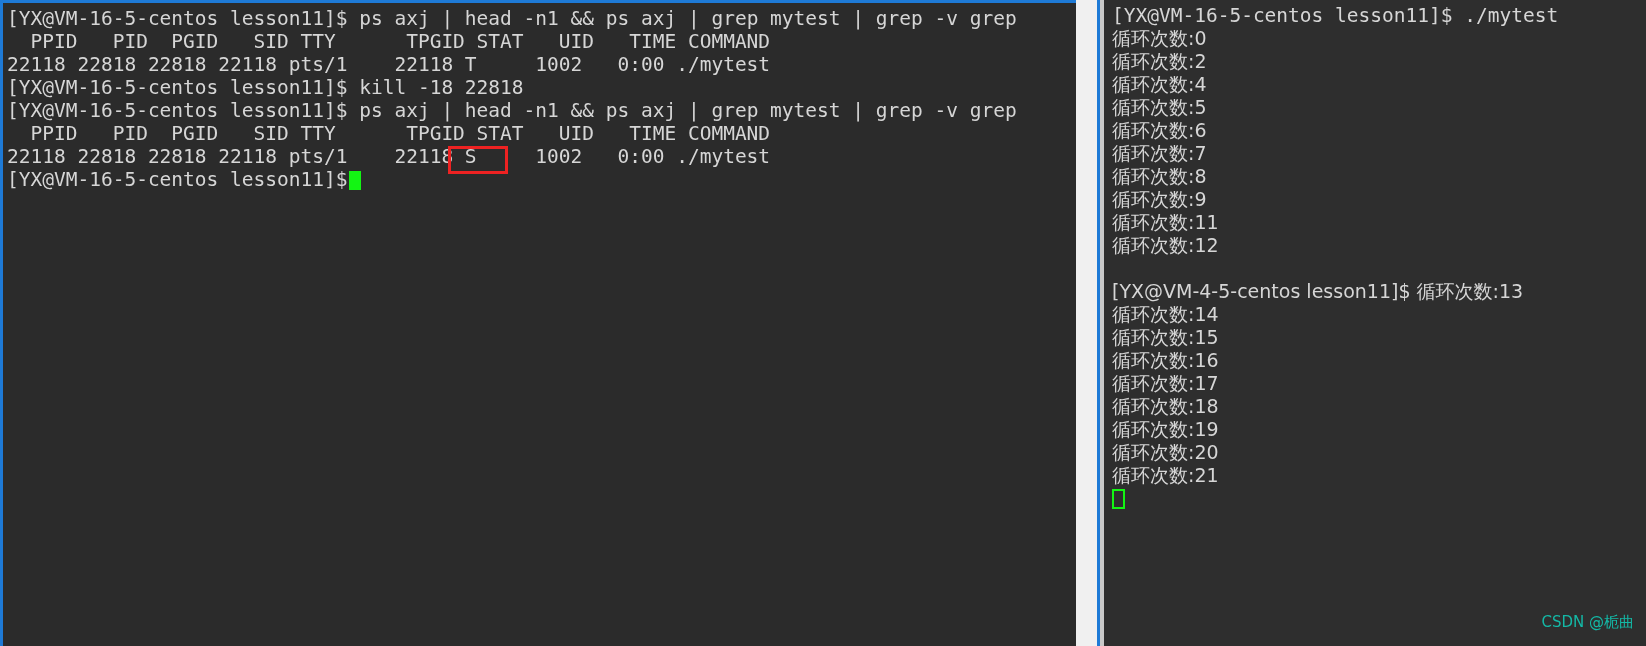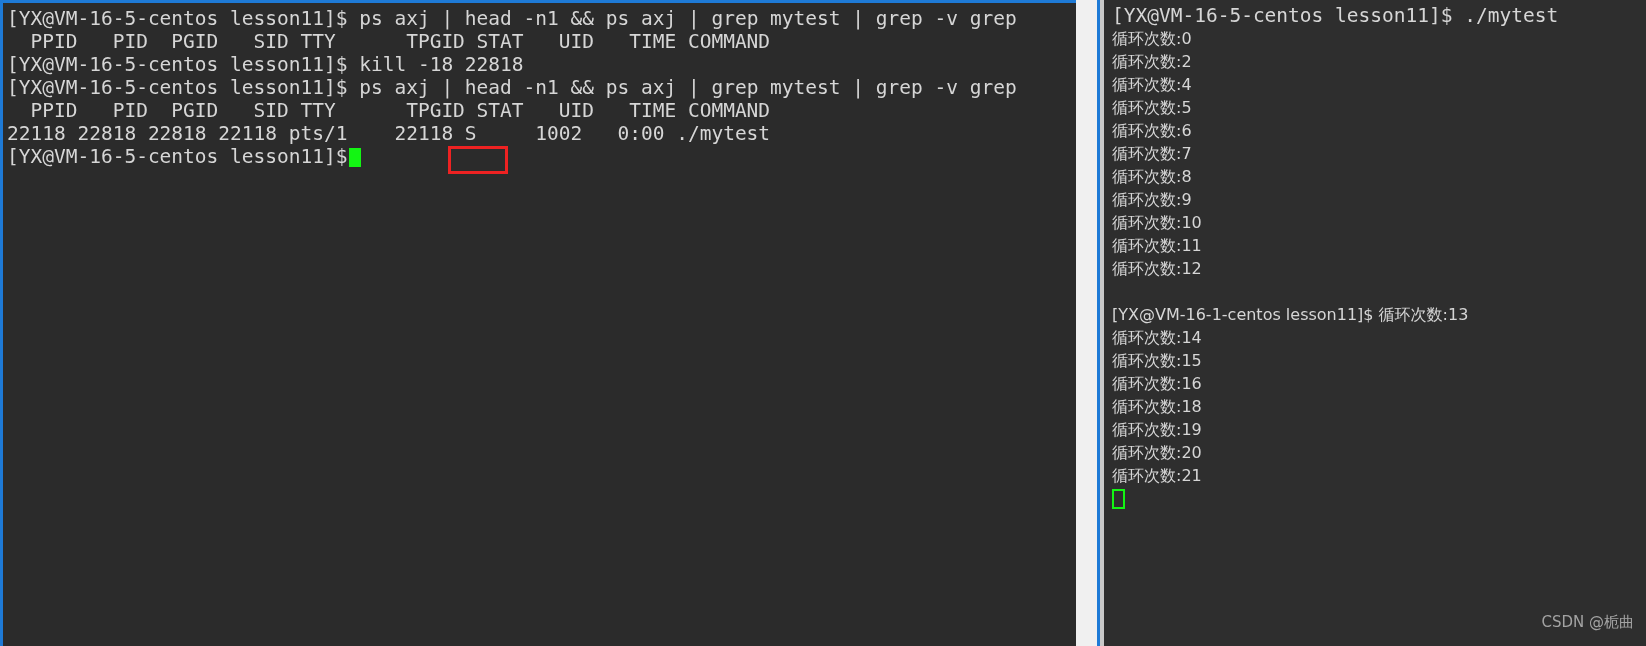--- a/index.html
+++ b/index.html
@@ -19,46 +19,47 @@
   .divider-gap{position:absolute;left:1100px;top:0;width:4px;height:646px;background:#c9c9c9;}
 
   
   .right-pane{position:absolute;left:1104px;top:0;width:542px;height:646px;
               background:#2e2e2e;overflow:hidden;}
   .right-inner{padding:4px 8px 0 8px;}
 
   
   .line{height:23px;line-height:23px;font-size:19.5px;white-space:pre;
         color:#d6d6d6;letter-spacing:0px;}
-  .line.cjk{font-family:"DejaVu Sans","Liberation Sans",sans-serif;font-size:16px;}
+  .line.cjk{font-family:"DejaVu Sans","Liberation Sans",sans-serif;font-size:19px;}
   .line.blank{color:transparent;}
 
   .cursor-solid{display:inline-block;width:12px;height:19px;background:#13f513;
                 vertical-align:-4px;margin-left:2px;}
   .cursor-hollow{display:inline-block;width:13px;height:20px;
                  border:2px solid #13f513;box-sizing:border-box;vertical-align:-4px;}
 
   .redbox{position:absolute;left:445px;top:143px;width:60px;height:28px;
           border:3px solid #ee2222;box-sizing:border-box;pointer-events:none;}
 
-  .watermark{position:absolute;right:12px;bottom:14px;font-size:15px;color:#a3a3a3;
+  .watermark{position:absolute;right:12px;bottom:14px;font-size:15px;color:#14b8a6;
              font-family:"DejaVu Sans","Liberation Sans",sans-serif;}
 </style>
 </head>
 <body>
 
 <div class="screen">
 
   <div class="left-pane">
     <div class="left-inner">
 
       <div class="line"><span>[YX@VM-16-5-centos lesson11]$</span><span> ps axj | head -n1 &amp;&amp; ps axj | grep mytest | grep -v grep</span></div>
 
       <div class="line"><span>  PPID   PID  PGID   SID TTY      TPGID STAT   UID   TIME COMMAND</span></div>
 
+      <div class="line"><span>22118 22818 22818 22118 pts/1    22118 T     1002   0:00 ./mytest</span></div>
 
       <div class="line"><span>[YX@VM-16-5-centos lesson11]$</span><span> kill -18 22818</span></div>
 
       <div class="line"><span>[YX@VM-16-5-centos lesson11]$</span><span> ps axj | head -n1 &amp;&amp; ps axj | grep mytest | grep -v grep</span></div>
 
       <div class="line"><span>  PPID   PID  PGID   SID TTY      TPGID STAT   UID   TIME COMMAND</span></div>
 
       <div class="line"><span>22118 22818 22818 22118 pts/1    22118 S     1002   0:00 ./mytest</span></div>
 
       <div class="line"><span>[YX@VM-16-5-centos lesson11]$</span><span class="cursor-solid"></span></div>
@@ -79,32 +80,32 @@
       <div class="line"><span>[YX@VM-16-5-centos lesson11]$ ./mytest</span></div>
 
       <div class="line cjk"><span>循环次数:0</span></div>
       <div class="line cjk"><span>循环次数:2</span></div>
       <div class="line cjk"><span>循环次数:4</span></div>
       <div class="line cjk"><span>循环次数:5</span></div>
       <div class="line cjk"><span>循环次数:6</span></div>
       <div class="line cjk"><span>循环次数:7</span></div>
       <div class="line cjk"><span>循环次数:8</span></div>
       <div class="line cjk"><span>循环次数:9</span></div>
-      <div class="line cjk"><span>循环次数:10</span></div>
       <div class="line cjk"><span>循环次数:11</span></div>
       <div class="line cjk"><span>循环次数:12</span></div>
 
       <div class="line blank">&nbsp;</div>
 
 
-      <div class="line cjk"><span>[YX@VM-16-1-centos lesson11]$ 循环次数:13</span></div>
+      <div class="line cjk"><span>[YX@VM-4-5-centos lesson11]$ 循环次数:13</span></div>
 
       <div class="line cjk"><span>循环次数:14</span></div>
       <div class="line cjk"><span>循环次数:15</span></div>
       <div class="line cjk"><span>循环次数:16</span></div>
+      <div class="line cjk"><span>循环次数:17</span></div>
       <div class="line cjk"><span>循环次数:18</span></div>
       <div class="line cjk"><span>循环次数:19</span></div>
       <div class="line cjk"><span>循环次数:20</span></div>
       <div class="line cjk"><span>循环次数:21</span></div>
 
       <div class="line"><span class="cursor-hollow"></span></div>
 
     </div>
     <div class="watermark">CSDN @栀曲</div>
   </div>

